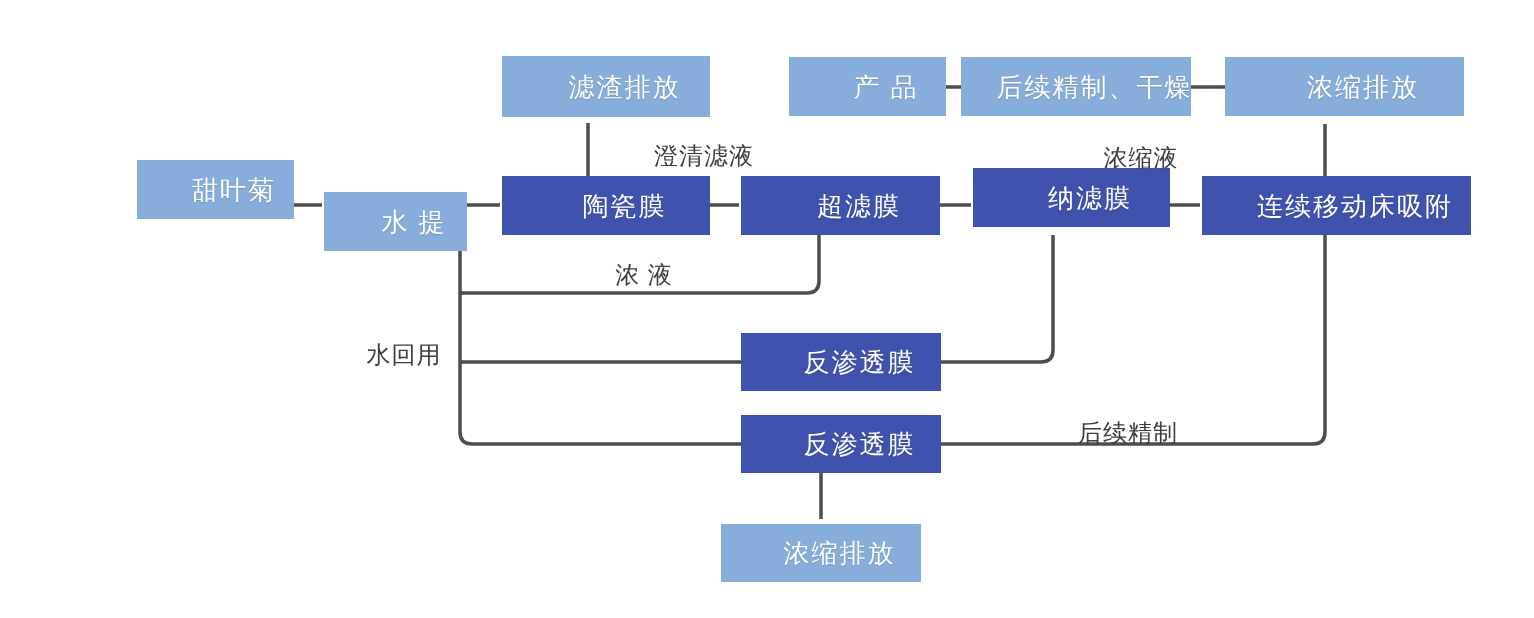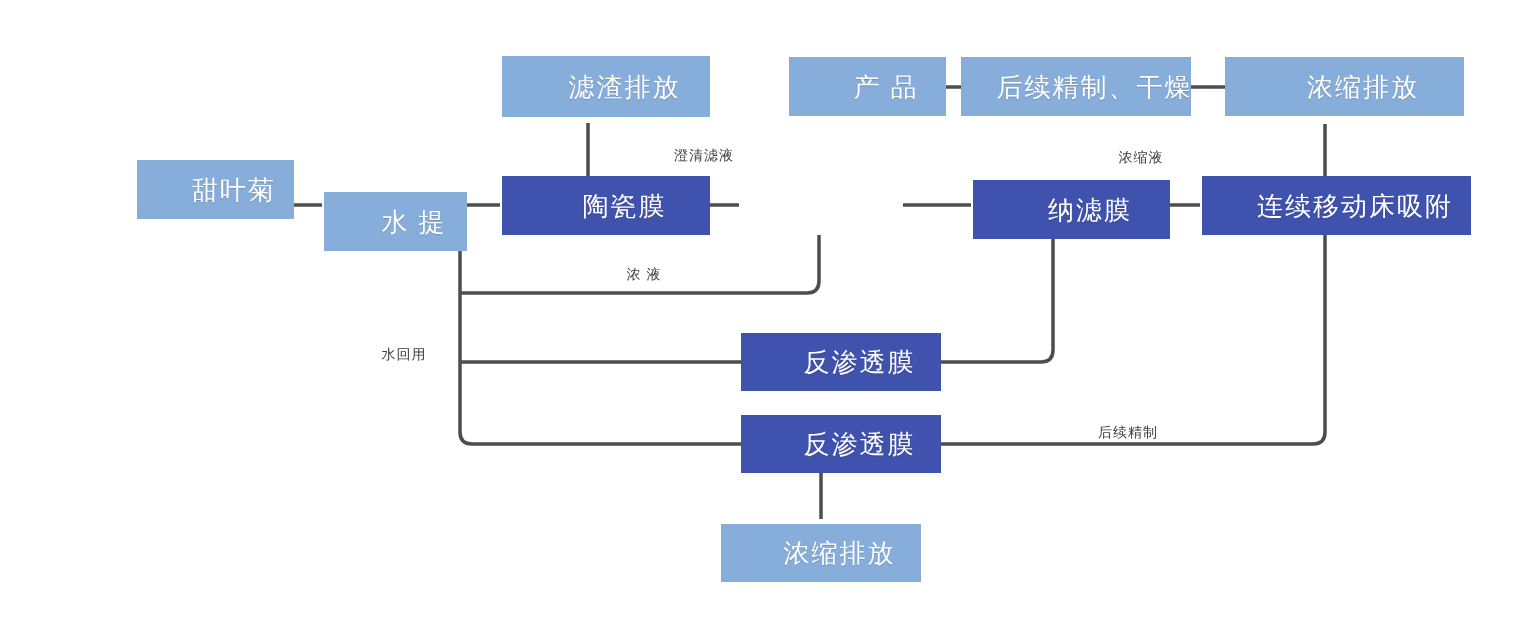--- a/index.html
+++ b/index.html
@@ -15,21 +15,21 @@
     font-size:26px;letter-spacing:2px;line-height:1;
     text-shadow:0 1px 1px rgba(60,60,60,0.25);
     white-space:nowrap;
     padding-left:37px;
   }
   .node.light{background:var(--light-box,#87AEDB);}
   .node.dark{background:var(--dark-box,#3F52AD);text-align:center;}
   .edge-label{
     position:absolute;transform:translate(-50%,-50%);
     color:var(--label-text,#3D3D3D);
-    font-size:14px;letter-spacing:1px;white-space:nowrap;
+    font-size:24px;letter-spacing:1px;white-space:nowrap;
   }
   #connector-layer{position:absolute;left:0;top:0;}
   #connector-layer path{
     fill:none;
     stroke:var(--line,#4D4D4D);
     stroke-width:3.5;
     stroke-linejoin:round;
   }
 </style>
 </head>
@@ -56,21 +56,22 @@
     <path d="M741,362 L460,362"></path>
     <path d="M741,444 L472,444 Q460,444 460,432 L460,221" marker-end="url(#ah)"></path>
     <path d="M1053,235 L1053,350 Q1053,362 1041,362 L908,362" marker-end="url(#ah)"></path>
     <path d="M1325,235 L1325,432 Q1325,444 1313,444 L908,444" marker-end="url(#ah)"></path>
     <path d="M821,473 L821,519" marker-end="url(#ah)"></path>
   </svg>
 
   <div class="node light" style="left:137px;top:160px;width:120px;height:59px">甜叶菊</div>
   <div class="node light" style="left:324px;top:192px;width:106px;height:59px">水 提</div>
   <div class="node dark" style="left:502px;top:176px;width:171px;height:59px">陶瓷膜</div>
-  <div class="node dark" style="left:973px;top:180px;width:160px;height:59px">纳滤膜</div>
+  <div class="node dark" style="left:741px;top:176px;width:162px;height:59px">超滤膜</div>
+  <div class="node dark" style="left:973px;top:168px;width:160px;height:59px">纳滤膜</div>
   <div class="node dark" style="left:1202px;top:176px;width:232px;height:59px">连续移动床吸附</div>
 
   <div class="node light" style="left:502px;top:56px;width:171px;height:61px">滤渣排放</div>
   <div class="node light" style="left:789px;top:57px;width:120px;height:59px">产 品</div>
   <div class="node light" style="left:961px;top:57px;width:193px;height:59px">后续精制、干燥</div>
   <div class="node light" style="left:1225px;top:57px;width:202px;height:59px">浓缩排放</div>
 
   <div class="node dark" style="left:741px;top:333px;width:163px;height:58px">反渗透膜</div>
   <div class="node dark" style="left:741px;top:415px;width:163px;height:58px">反渗透膜</div>
   <div class="node light" style="left:721px;top:524px;width:163px;height:58px">浓缩排放</div>

